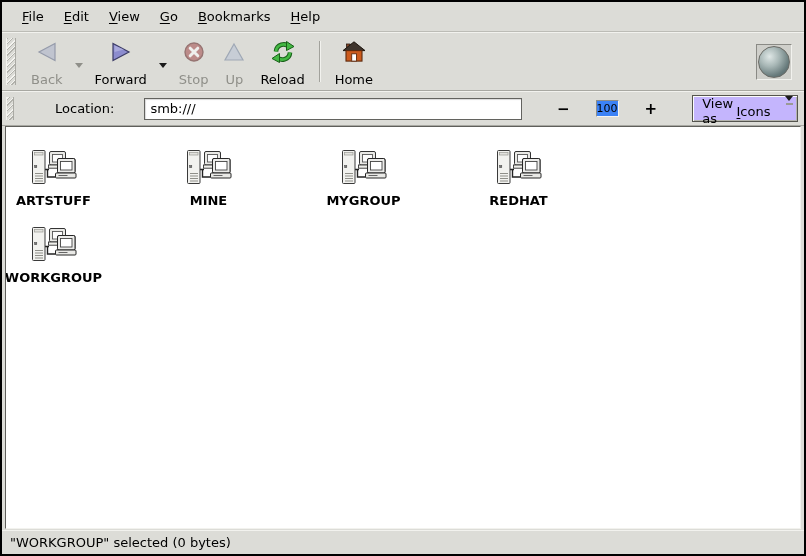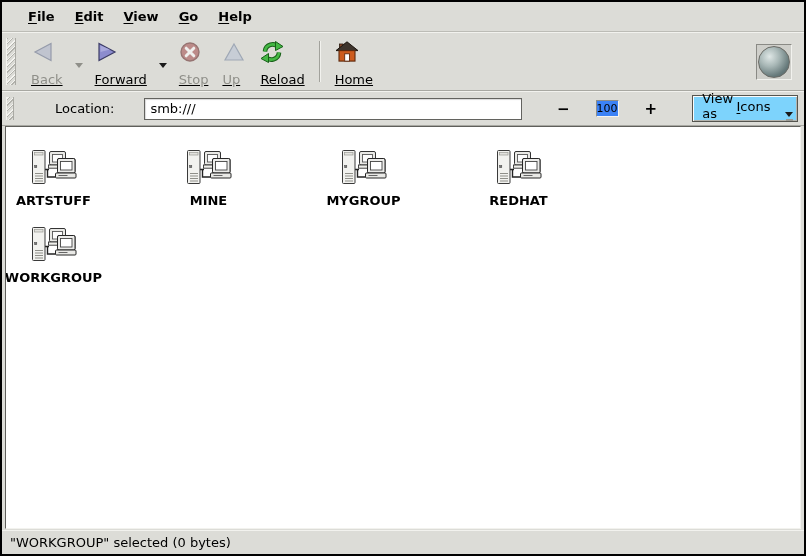--- a/index.html
+++ b/index.html
@@ -6,31 +6,31 @@
   .window{
     width:806px;height:556px;box-sizing:border-box;
     border:2px solid #000;background:#dcdcd7;
     display:flex;flex-direction:column;
     font-family:"DejaVu Sans","Liberation Sans",sans-serif;
     font-size:13px;color:#000;
     position:relative;overflow:hidden;
   }
   
   .menubar{height:29px;flex:0 0 auto;display:flex;align-items:center;
-    padding-left:16px;border-bottom:1px solid #bcbcb6;font-weight:bold;}
+    padding-left:10px;border-bottom:1px solid #bcbcb6;}
   .menu-item{padding:5px 10px;cursor:default;}
   .mn{text-decoration:underline;text-underline-offset:2px;}
   
   .toolbar{height:55px;flex:0 0 auto;display:flex;align-items:stretch;
     padding:1px 8px 1px 3px;border-top:1px solid #f2f2ee;border-bottom:1px solid #a8a8a2;}
   .handle{width:8px;margin:4px 8px 4px 1px;
     background:repeating-linear-gradient(315deg,#dcdcd7 0 2px,#b2b2ac 2px 3px,#f4f4f0 3px 4px);
     border-left:1px solid #f4f4f0;border-right:1px solid #aaaaa4;}
-  .tbtn{display:flex;flex-direction:column;align-items:flex-start;justify-content:space-between;
-    padding:4px 7px 2px;cursor:default;text-decoration:underline;}
+  .tbtn{display:flex;flex-direction:column;align-items:center;justify-content:space-between;
+    padding:4px 7px 2px;cursor:default;}
   .ticon{height:27px;display:flex;align-items:center;justify-content:center;}
   .tlabel{font-size:13px;line-height:15px;}
   .tbtn.disabled .tlabel{color:#8f8f89;}
   .tbtn.disabled .ticon{opacity:.55;}
   .chev{display:flex;align-items:center;padding:0 5px;margin-top:8px;cursor:default;}
   .arrow-down{width:0;height:0;border-left:4px solid transparent;border-right:4px solid transparent;
     border-top:5px solid #1a1a1a;}
   .arrow-down.gray{border-top-color:#8f8f89;}
   .vsep{width:0;border-left:1px solid #a2a29c;border-right:1px solid #f2f2ee;margin:7px 7px;}
   .throbber-wrap{margin-left:auto;align-self:center;margin-right:4px;
@@ -45,22 +45,22 @@
   .locationbar .handle{height:23px;margin:0 8px 0 1px;}
   .loc-label{margin:0 9px 0 12px;}
   .loc-input{width:498px;height:22px;box-sizing:border-box;background:#fff;
     border:1px solid #63635f;box-shadow:inset 1px 1px 1px rgba(0,0,0,.15);
     font-family:"DejaVu Sans","Liberation Sans",sans-serif;font-size:13px;padding:1px 5px;outline:none;}
   .zoom-btn{font-weight:bold;font-size:15px;padding:0 5px;cursor:default;line-height:16px;}
   .zoom-out{margin-left:9px;}
   .zoom-level{width:30px;height:17px;box-sizing:border-box;background:#3b82f6;
     border:1px solid;border-color:#8e8e89 #f4f4f1 #f4f4f1 #8e8e89;
     display:flex;align-items:center;justify-content:center;font-size:11px;}
-  .view-as{margin-left:9px;height:27px;box-sizing:border-box;display:flex;align-items:flex-end;
-    background:#7dd3fc;border:1px solid #55554f;
+  .view-as{margin-left:9px;height:27px;box-sizing:border-box;display:flex;align-items:flex-start;
+    background:#c4b5fd;border:1px solid #55554f;
     box-shadow:inset 1px 1px 0 #fbfbf9,inset -1px -1px 0 #b4b4ae;cursor:default;}
   .va-text{display:flex;align-items:center;padding:0 9px;}
   .va-div{width:0;border-left:1px solid #b4b4ae;border-right:1px solid #fbfbf9;margin:2px 0;}
   .va-arrow{width:19px;display:flex;flex-direction:column;align-items:center;justify-content:center;}
   .va-dash{width:7px;height:2px;background:#9a9a94;margin-top:2px;}
   
   .main{flex:1 1 auto;margin:0 3px 1px 3px;background:#fff;position:relative;overflow:hidden;
     border:1px solid;border-color:#5f5f5b #f2f2ee #f2f2ee #5f5f5b;}
   .icon-grid{position:absolute;top:22px;left:-30px;}
   .icon-row{display:flex;}
@@ -122,20 +122,21 @@
   </symbol>
 </svg>
 
 <div class="window">
 
   <div class="menubar">
     <div class="menu-item"><span class="mn">F</span><span>ile</span></div>
     <div class="menu-item"><span class="mn">E</span><span>dit</span></div>
     <div class="menu-item"><span class="mn">V</span><span>iew</span></div>
     <div class="menu-item"><span class="mn">G</span><span>o</span></div>
+    <div class="menu-item"><span class="mn">B</span><span>ookmarks</span></div>
     <div class="menu-item"><span class="mn">H</span><span>elp</span></div>
   </div>
 
   <div class="toolbar">
     <div class="handle"></div>
 
     <div class="tbtn disabled">
       <div class="ticon">
           <svg width="24" height="22">
             <use href="#i-back"></use>

